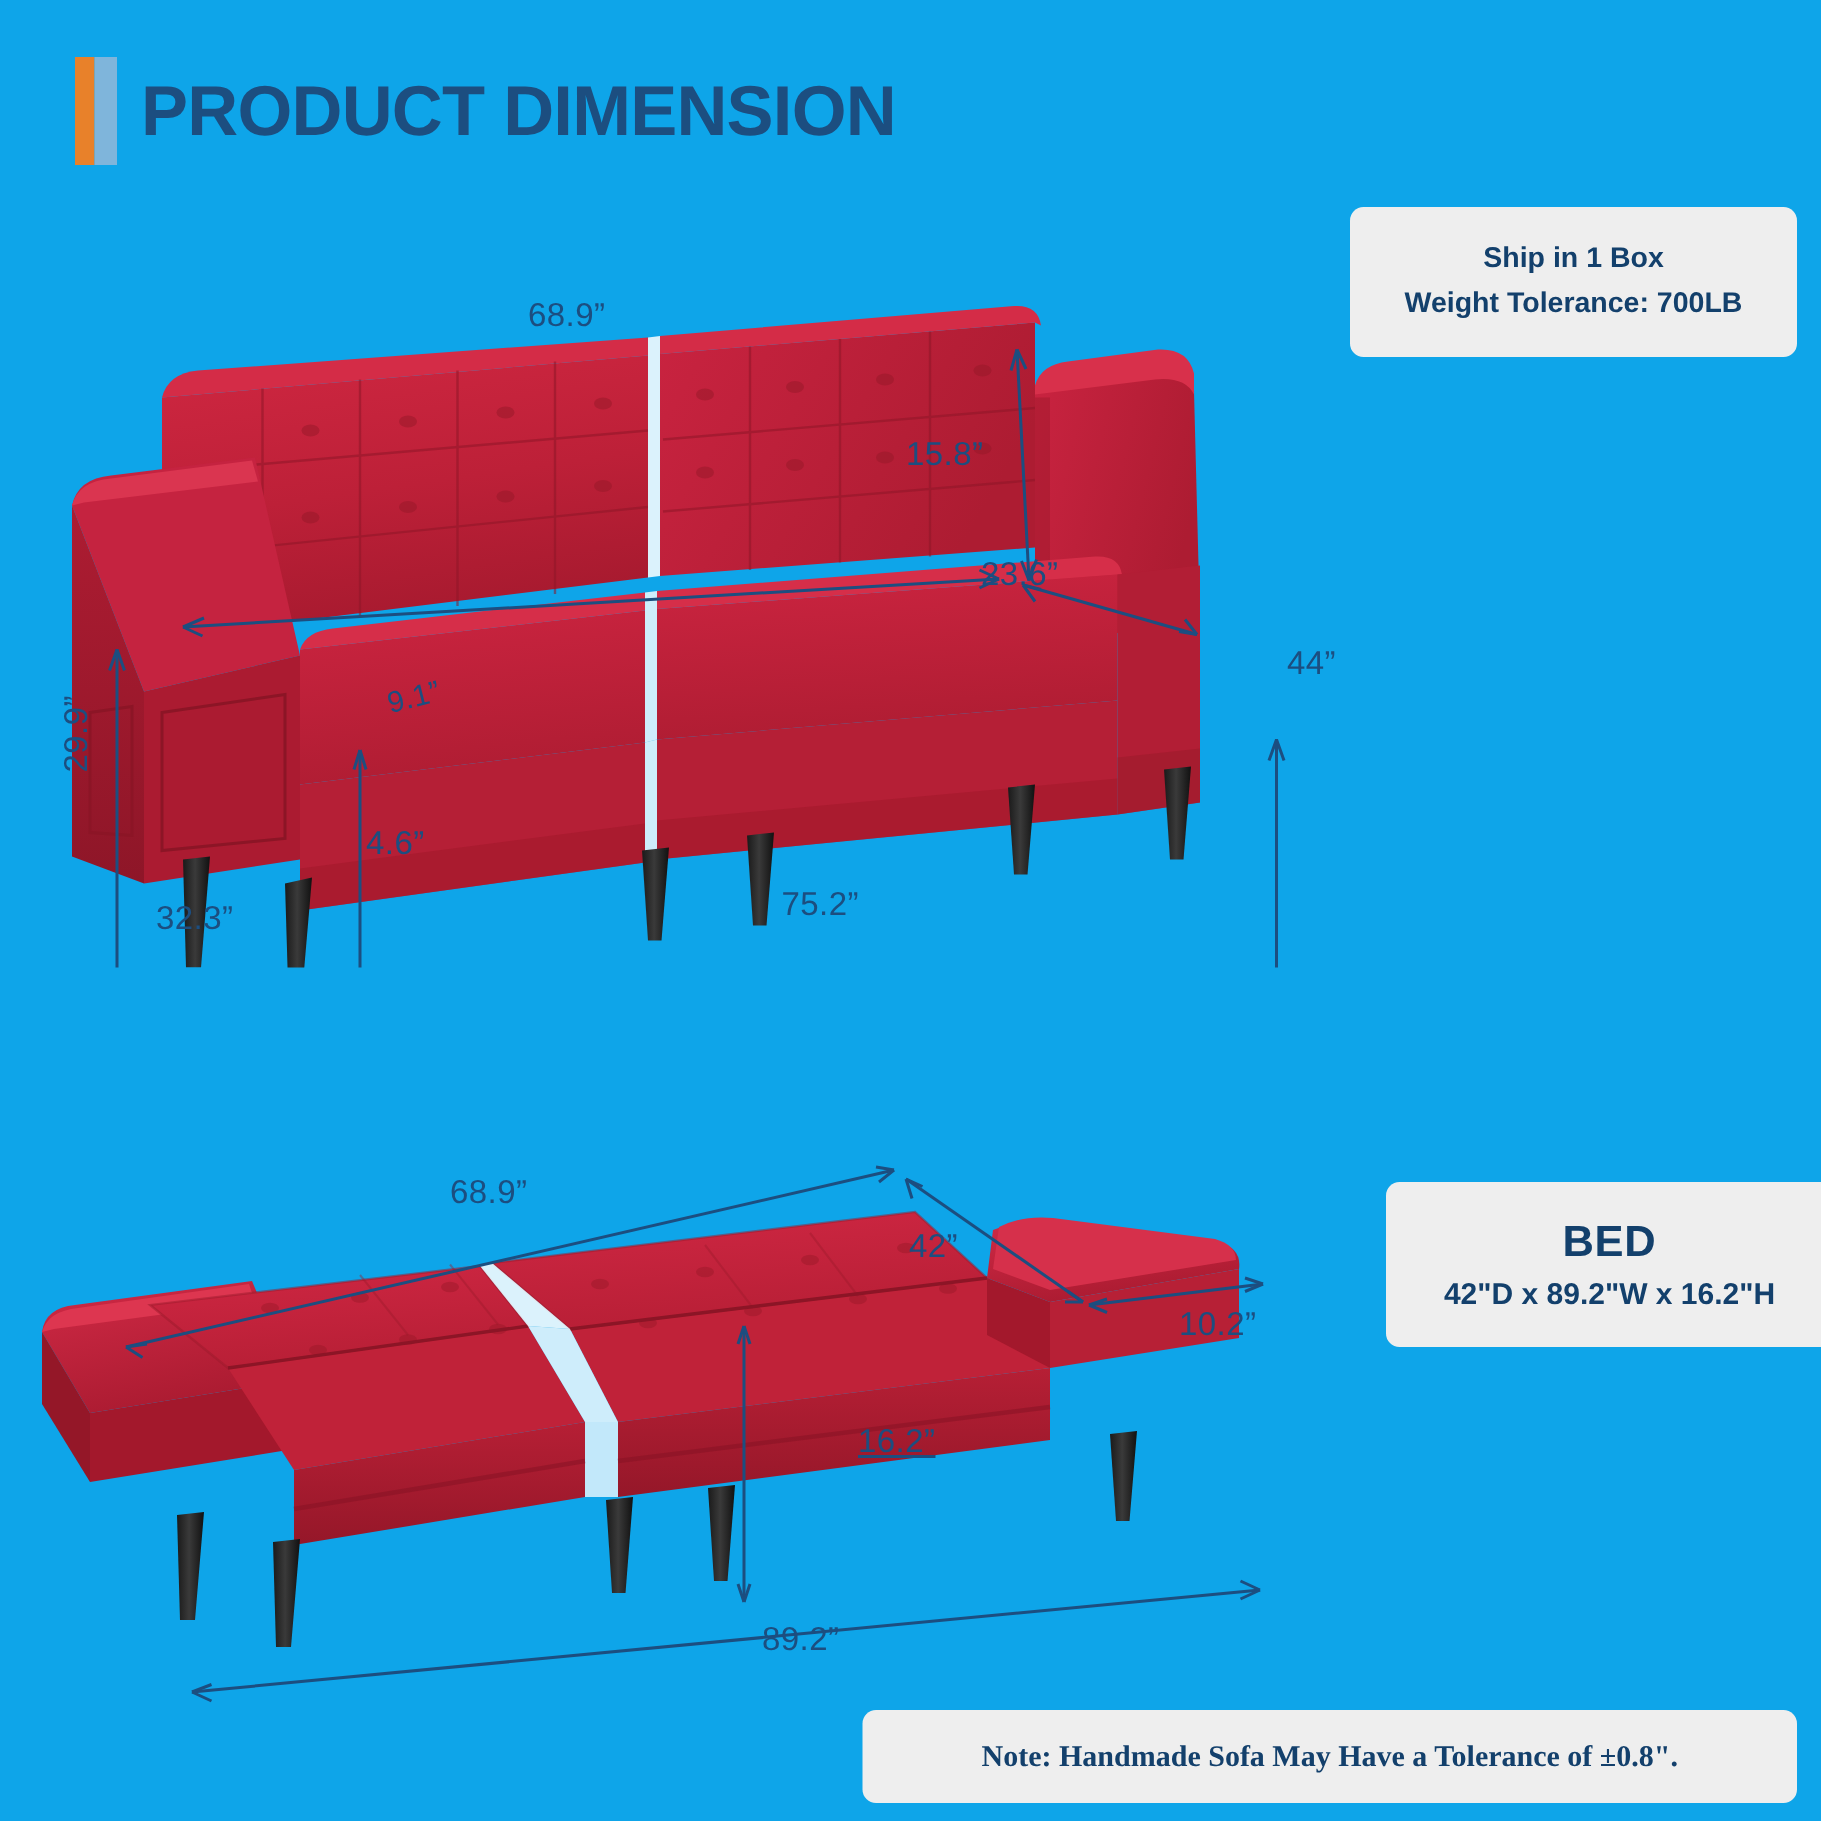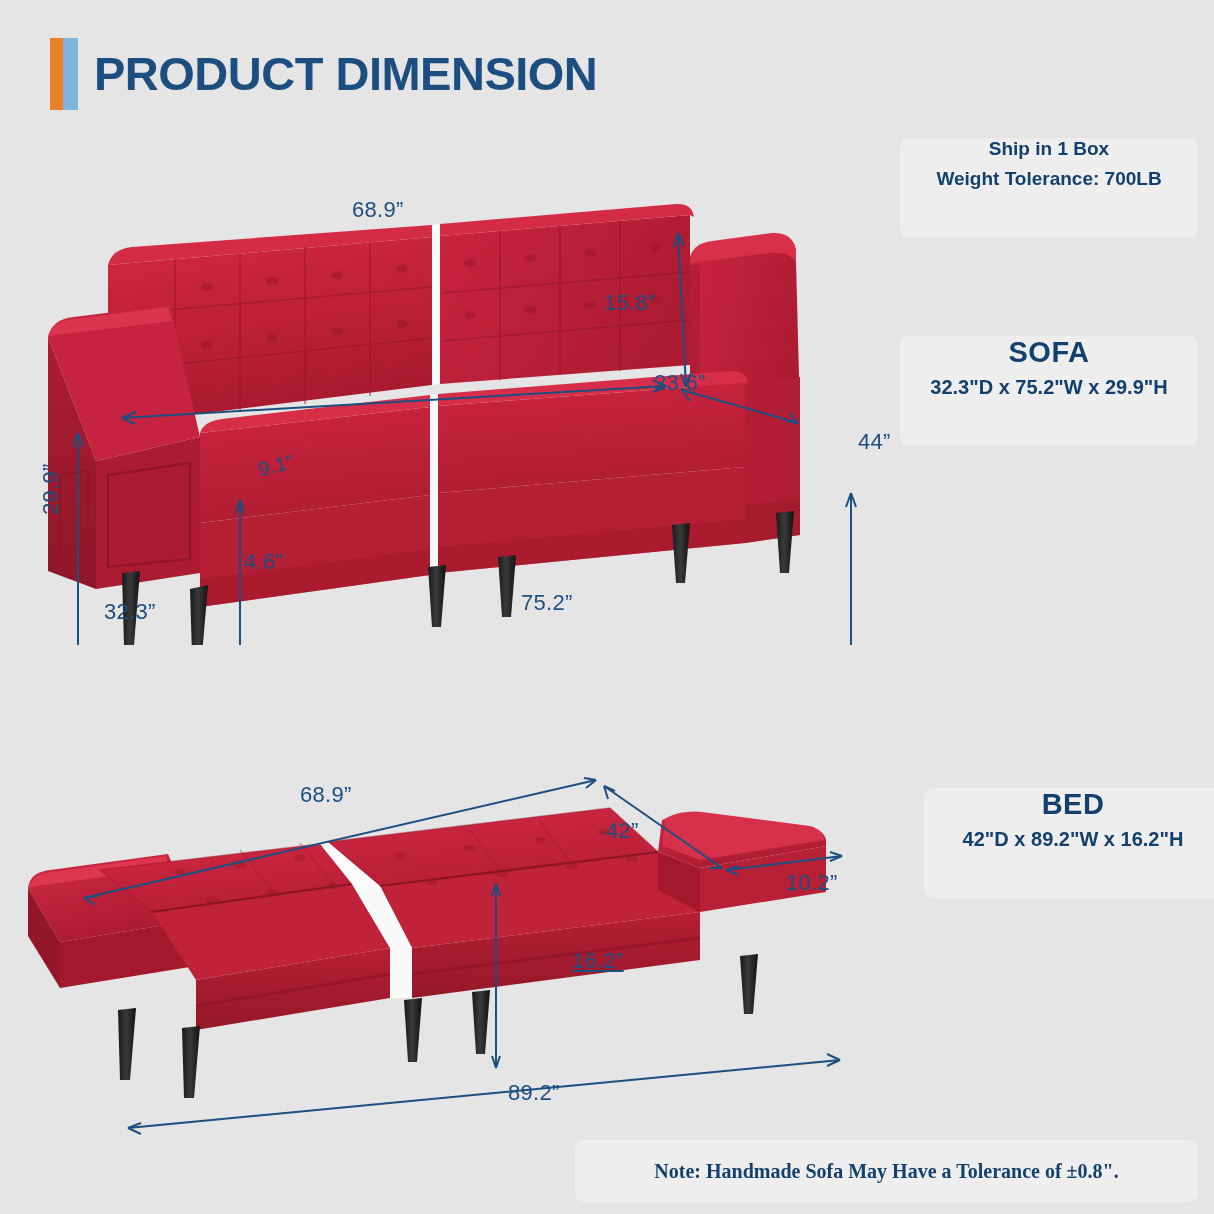--- a/index.html
+++ b/index.html
@@ -2,36 +2,36 @@
 <html><head>
 <meta charset="utf-8">
 <style>
   * { box-sizing: border-box; margin: 0; padding: 0; }
   html, body {
     width: 1214px; height: 1214px;
     background: #ffffff;
     font-family: "Liberation Sans", sans-serif;
     overflow: hidden;
   }
-  #page { position: relative; width: 1214px; height: 1214px; background: #e5e5e5; }
+  #page { position: relative; width: 1214px; height: 1214px; background: #0ea5e9; }
 
   
   .title-row { position: absolute; left: 50px; top: 38px; display: flex; align-items: stretch; height: 72px; }
   .title-bar-orange { width: 13px; background: #e8812a; }
   .title-bar-blue   { width: 15px; background: #7fb5db; }
   .title-text {
     margin-left: 16px;
     font-size: 47px; font-weight: bold; letter-spacing: -0.5px;
     color: #1c4e80; line-height: 72px; white-space: nowrap;
   }
 
   
   .card {
     position: absolute; background: #eeeeee; border-radius: 9px;
-    display: flex; flex-direction: column; align-items: center; 
+    display: flex; flex-direction: column; align-items: center; justify-content: center;
     color: #13406c; text-align: center;
   }
   .card-ship { left: 900px; top: 138px; width: 298px; height: 100px; }
   .card-sofa { left: 900px; top: 336px; width: 298px; height: 110px; }
   .card-bed  { left: 924px; top: 788px; width: 298px; height: 110px; }
   .card-note { left: 575px; top: 1140px; width: 623px; height: 62px;
                justify-content: center; }
   .card-line1 { font-size: 19px; font-weight: bold; margin-bottom: 8px; }
   .card-line2 { font-size: 19px; font-weight: bold; }
   .card-heading { font-size: 29px; font-weight: bold; margin-bottom: 7px; letter-spacing: 0.5px; }
@@ -341,24 +341,20 @@
     <div class="dim" style="left:786px; top:110px;">10.2”</div>
     <div class="dim" style="left:572px; top:188px;text-decoration:underline;">16.2”</div>
     <div class="dim" style="left:508px; top:320px;">89.2”</div>
   </div>
 
   <div class="card card-ship">
     <div class="card-line1">Ship in 1 Box</div>
     <div class="card-line2">Weight Tolerance: 700LB</div>
   </div>
 
-  <div class="card card-sofa">
-    <div class="card-heading">SOFA</div>
-    <div class="card-sub">32.3"D x 75.2"W x 29.9"H</div>
-  </div>
 
   <div class="card card-bed">
     <div class="card-heading">BED</div>
     <div class="card-sub">42"D x 89.2"W x 16.2"H</div>
   </div>
 
   <div class="card card-note">
     <div class="note-text">Note: Handmade Sofa May Have a Tolerance of ±0.8".</div>
   </div>
 

